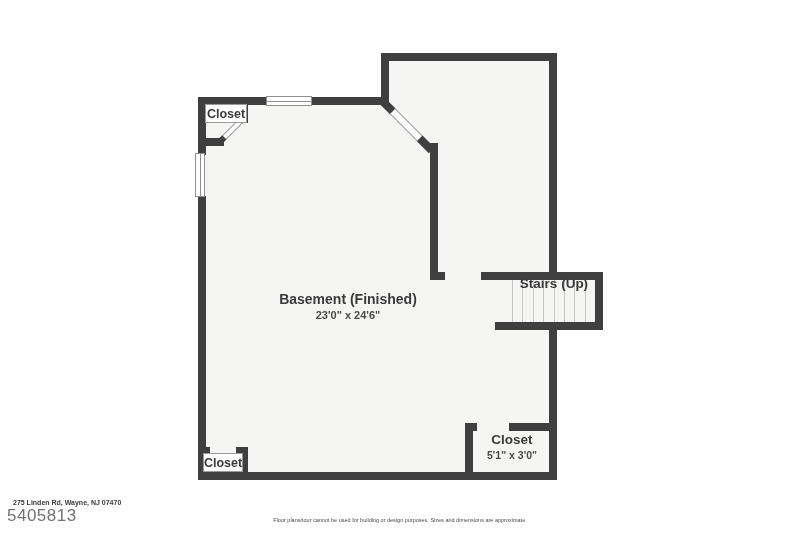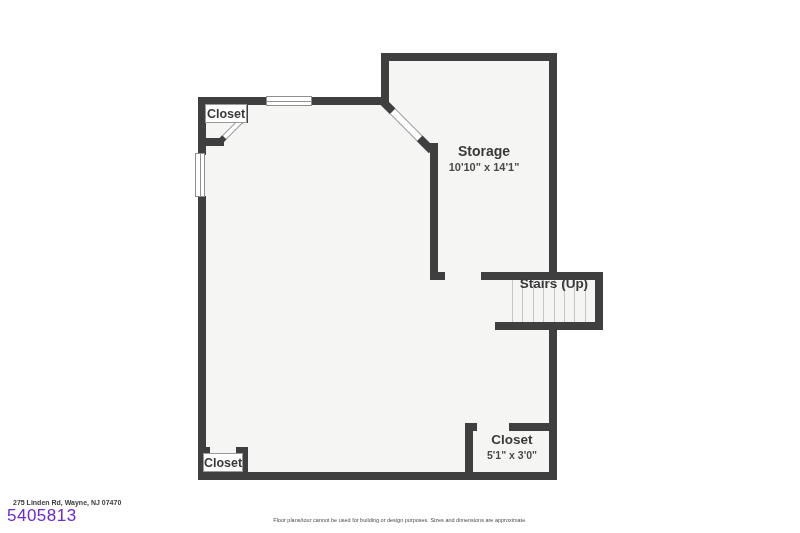--- a/index.html
+++ b/index.html
@@ -16,21 +16,21 @@
   .door .stub{background:#3f3f3f;height:100%;}
   .door .leaf{flex:1;background:#ffffff;border-top:1px solid #9a9a9a;border-bottom:1px solid #9a9a9a;box-sizing:border-box;}
   .steps{position:absolute;border-left:1px solid #c6c6c6;
     background:repeating-linear-gradient(to right,transparent 0,transparent 9.4px,#c6c6c6 9.4px,#c6c6c6 10.4px);}
   .room-label{position:absolute;text-align:center;line-height:1.25;}
   .room-name{font-weight:700;font-size:14px;}
   .room-dims{font-size:11px;font-weight:700;color:#4a4a4a;}
   .label-box{position:absolute;background:#ffffff;border:1px solid #9a9a9a;box-sizing:border-box;
     display:flex;align-items:center;justify-content:center;font-weight:700;font-size:12.5px;}
   .addr{position:absolute;left:13px;top:499px;font-size:7px;font-weight:700;color:#3a3a3a;}
-  .listing-id{position:absolute;left:7px;top:506px;font-size:17px;color:#6d28d9;letter-spacing:0.5px;}
+  .listing-id{position:absolute;left:7px;top:506px;font-size:17px;color:#737373;letter-spacing:0.5px;}
   .disclaimer{position:absolute;left:0;top:517px;width:800px;text-align:center;font-size:5.5px;color:#4a4a4a;}
 </style>
 </head>
 <body>
 
 <div id="canvas">
 
   <div class="floor" style="left:202px;top:101px;width:351px;height:375px;"></div>
   <div class="floor" style="left:387px;top:57px;width:166px;height:48px;"></div>
   <div class="floor" style="left:553px;top:276px;width:46px;height:50px;"></div>
@@ -81,25 +81,25 @@
   <div class="door" style="left:247px;top:119px;width:36px;height:6px;transform:rotate(135deg);">
     <div class="stub" style="width:7px;"></div>
     <div class="leaf"></div>
     <div class="stub" style="width:7px;"></div>
   </div>
 
   <div class="label-box" style="left:205px;top:104px;width:42px;height:19px;">
     <span>Closet</span>
   </div>
 
-  <div class="room-label" style="left:414px;top:143px;width:140px;">
-    <div class="room-name">Storage</div>
-    <div class="room-dims">10'10" x 14'1"</div>
+
+  <div class="room-label" style="left:268px;top:291px;width:160px;">
+    <div class="room-name">Basement (Finished)</div>
+    <div class="room-dims">23'0" x 24'6"</div>
   </div>
-
 
   <div class="room-label" style="left:504px;top:276px;width:100px;">
     <div class="room-name" style="font-size:13.5px;">Stairs (Up)</div>
   </div>
 
   <div class="room-label" style="left:472px;top:432px;width:80px;">
     <div class="room-name" style="font-size:13.5px;">Closet</div>
     <div class="room-dims" style="font-size:10.5px;">5'1" x 3'0"</div>
   </div>
 

